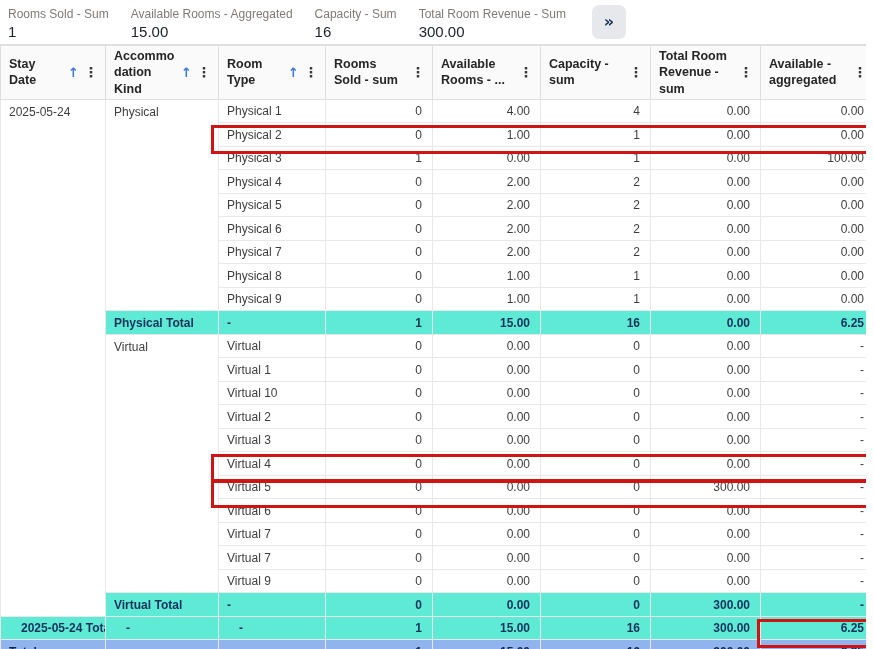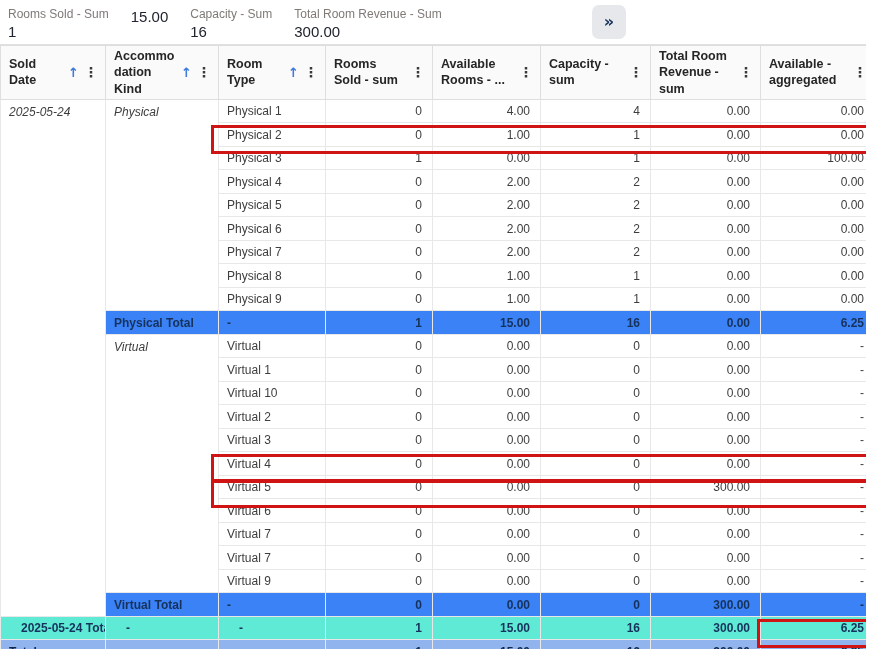--- a/index.html
+++ b/index.html
@@ -25,22 +25,22 @@
   .hwrap{display:flex;align-items:center;gap:3px;}
   .hlabel{word-break:break-word;line-height:1.3;}
   .sortarrow{color:#3d7ae0;font-family:"DejaVu Sans",sans-serif;font-size:13px;
              font-weight:bold;flex:0 0 auto;}
   .kebab{margin-left:auto;color:#3a3a3a;font-family:"DejaVu Sans",sans-serif;
          font-size:14px;font-weight:bold;padding:0 2px;cursor:pointer;flex:0 0 auto;}
   tbody td{border:1px solid #e8e8e8;height:23.5px;box-sizing:border-box;
            padding:0 8px;font-size:12px;color:#3d3d3d;white-space:nowrap;
            overflow:hidden;vertical-align:middle;background:#fff;}
   tbody td.num{text-align:right;padding-right:10px;}
-  tbody td.group{vertical-align:top;padding-top:5px;font-style:italic;}
-  tr.subtotal td{background:#3b82f6;font-weight:bold;color:#16325c;}
+  tbody td.group{vertical-align:top;padding-top:5px;}
+  tr.subtotal td{background:#5eead4;font-weight:bold;color:#16325c;}
   tr.datetotal td{background:#5eead4;font-weight:bold;color:#16325c;padding-left:20px;}
   tr.grandtotal td{background:#91b4ef;font-weight:bold;color:#10264a;}
 
   
   .hl{position:absolute;border:3px solid #d01414;box-sizing:border-box;
       pointer-events:none;background:transparent;}
   #hl1{left:211px;top:125px;width:661px;height:29px;}
   #hl2{left:211px;top:454px;width:661px;height:29px;}
   #hl3{left:211px;top:479px;width:661px;height:29px;}
   #hl4{left:757px;top:619px;width:115px;height:29px;}
@@ -49,20 +49,21 @@
 <body>
 
 <div class="app">
 
   <div class="summary-bar">
     <div class="summary-item">
       <div class="s-label">Rooms Sold - Sum</div>
       <div class="s-value">1</div>
     </div>
     <div class="summary-item">
+      <div class="s-label">Available Rooms - Aggregated</div>
       <div class="s-value">15.00</div>
     </div>
     <div class="summary-item">
       <div class="s-label">Capacity - Sum</div>
       <div class="s-value">16</div>
     </div>
     <div class="summary-item">
       <div class="s-label">Total Room Revenue - Sum</div>
       <div class="s-value">300.00</div>
     </div>
@@ -78,21 +79,21 @@
           <col style="width: 107px;">
           <col style="width: 108px;">
           <col style="width: 110px;">
           <col style="width: 110px;">
           <col style="width: 114px;">
         </colgroup>
         <thead>
           <tr>
             <th>
               <div class="hwrap">
-                <span class="hlabel">Sold Date</span>
+                <span class="hlabel">Stay Date</span>
                 <span class="sortarrow">↑</span>
                 <span class="kebab">⋮</span>
               </div>
             </th>
             <th>
               <div class="hwrap">
                 <span class="hlabel">Accommodation Kind</span>
                 <span class="sortarrow">↑</span>
                 <span class="kebab">⋮</span>
               </div>

